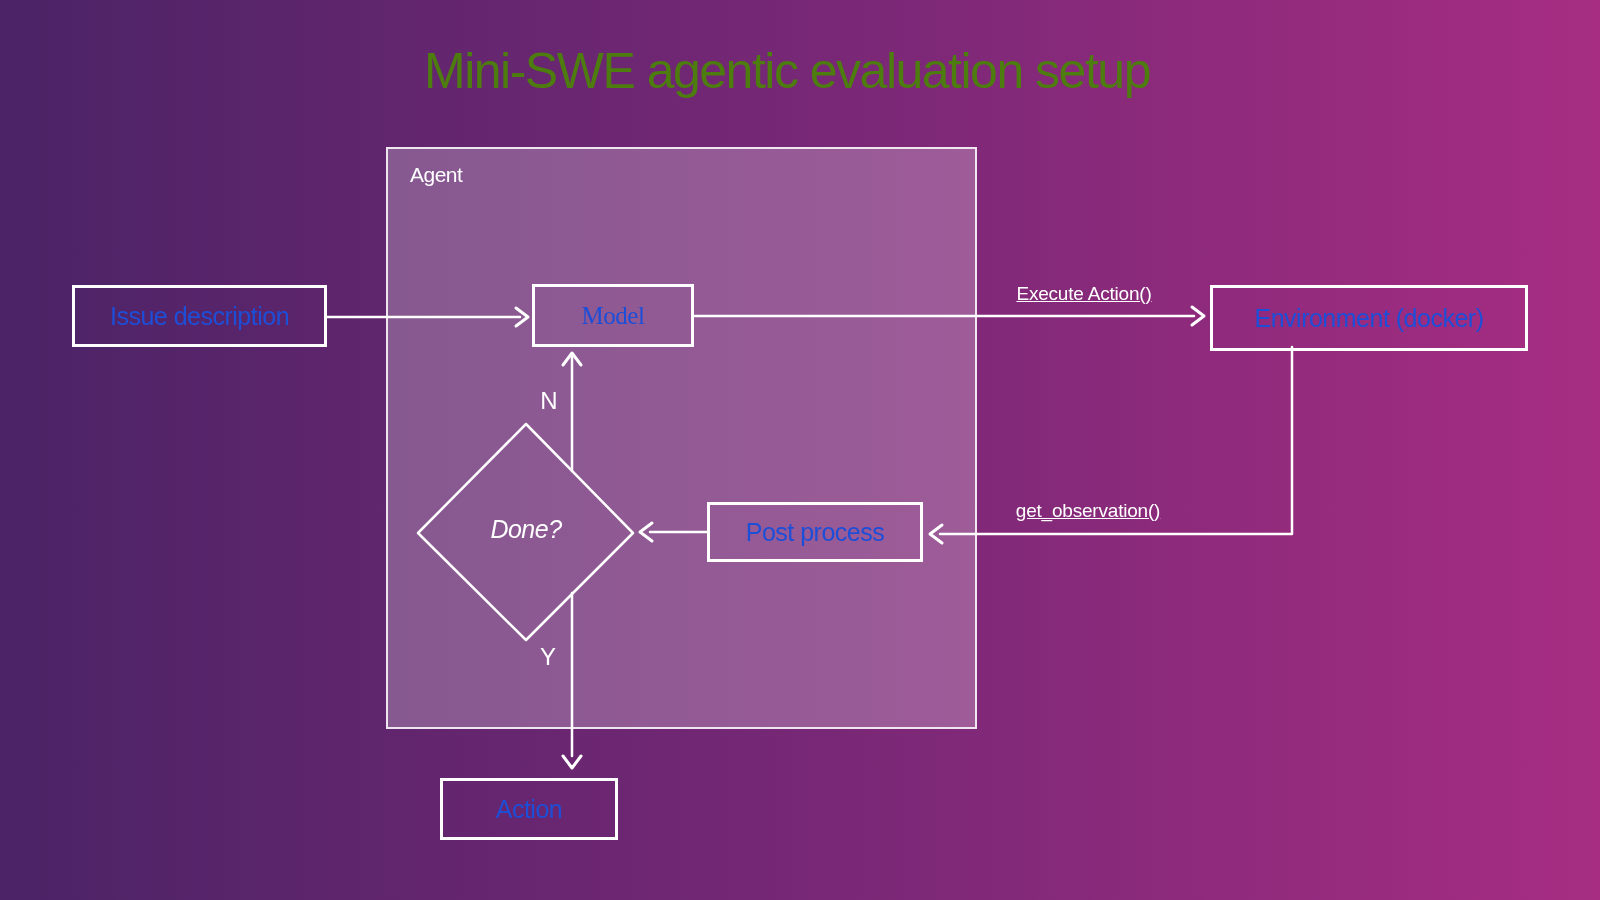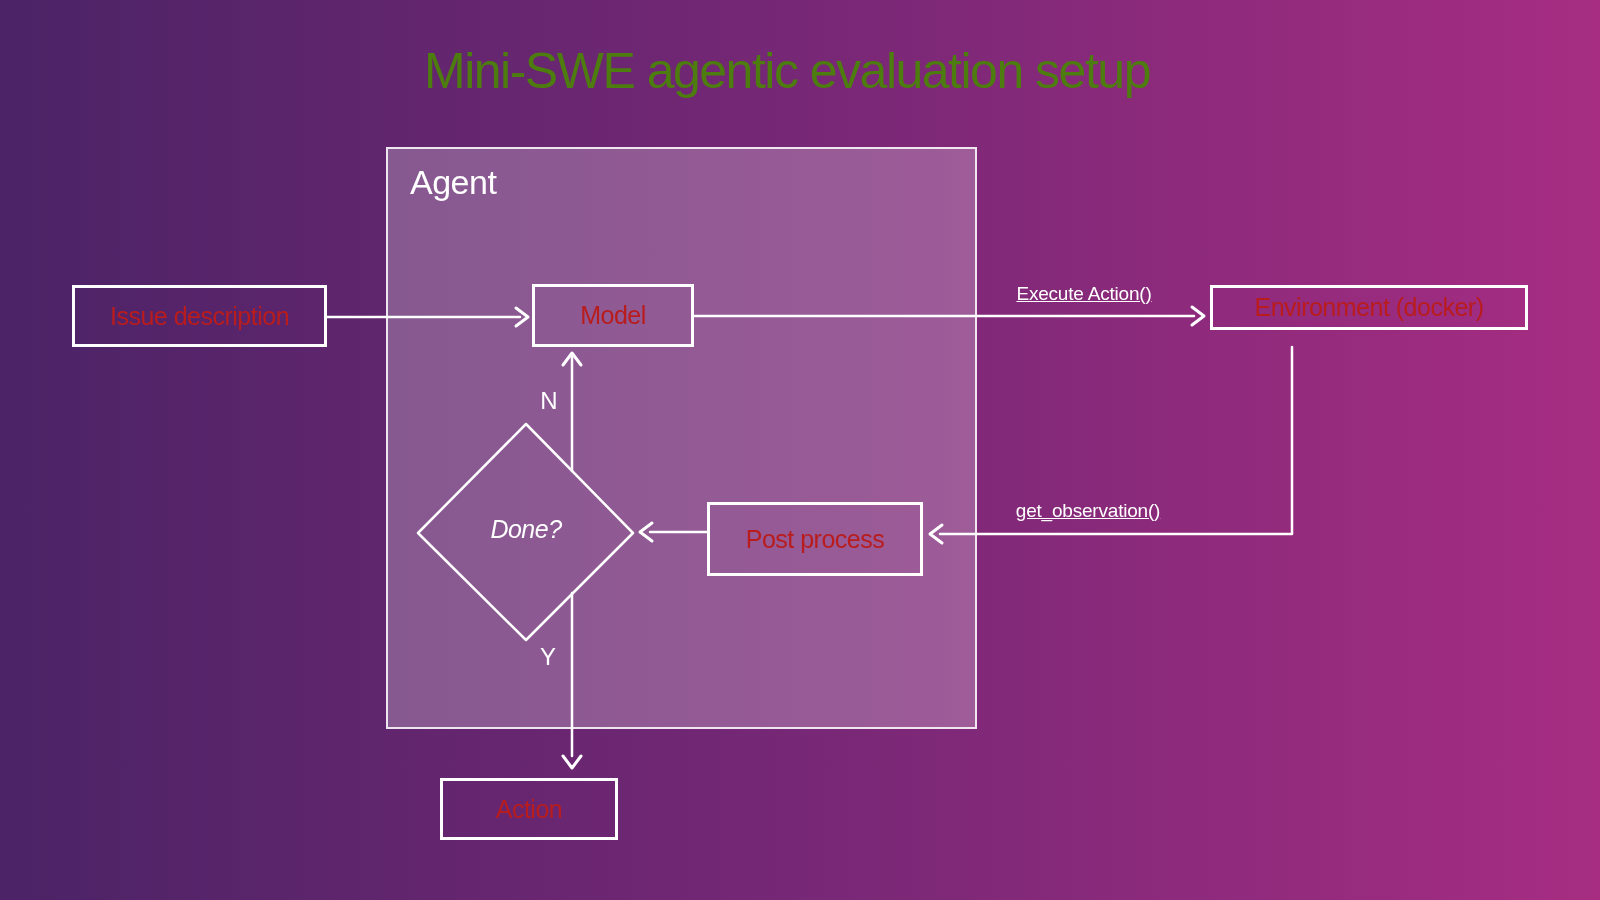--- a/index.html
+++ b/index.html
@@ -14,32 +14,32 @@
     left:387px;top:42px;width:800px;text-align:center;
     font-size:50px;font-weight:400;letter-spacing:-1.5px;color:#4d7c0f;
     white-space:nowrap;
   }
   #agent-box{
     left:386px;top:147px;width:591px;height:582px;box-sizing:border-box;
     background:rgba(255,255,255,0.24);
     border:2px solid rgba(255,255,255,0.85);
   }
   #agent-label{
-    left:22px;top:14px;font-size:34px;letter-spacing:-0.5px;
+    left:22px;top:14px;font-size:21px;letter-spacing:-0.5px;
   }
   .node{
     box-sizing:border-box;border:3px solid #ffffff;
     display:flex;align-items:center;justify-content:center;
     font-size:25px;letter-spacing:-0.5px;white-space:nowrap;
-    background:transparent;color:#b91c1c;
+    background:transparent;color:#1d4ed8;
   }
   #node-issue  {left:72px;  top:285px; width:255px; height:62px;}
-  #node-model  {left:532px; top:284px; width:162px; height:63px;}
-  #node-env    {left:1210px;top:285px; width:318px; height:45px;}
-  #node-post   {left:707px; top:502px; width:216px; height:74px;}
+  #node-model  {left:532px; top:284px; width:162px; height:63px;font-family:Liberation Serif, serif;}
+  #node-env    {left:1210px;top:285px; width:318px; height:66px;}
+  #node-post   {left:707px; top:502px; width:216px; height:60px;}
   #node-output {left:440px; top:778px; width:178px; height:62px;}
   .edge-label{
     font-size:19px;letter-spacing:-0.2px;text-align:center;white-space:nowrap;text-decoration:underline;
   }
   #label-execute{left:959px;top:283px;width:250px;}
   #label-getobs {left:963px;top:500px;width:250px;}
   .branch-label{
     font-size:24px;text-align:center;width:60px;
   }
   #label-n{left:519px;top:387px;}

